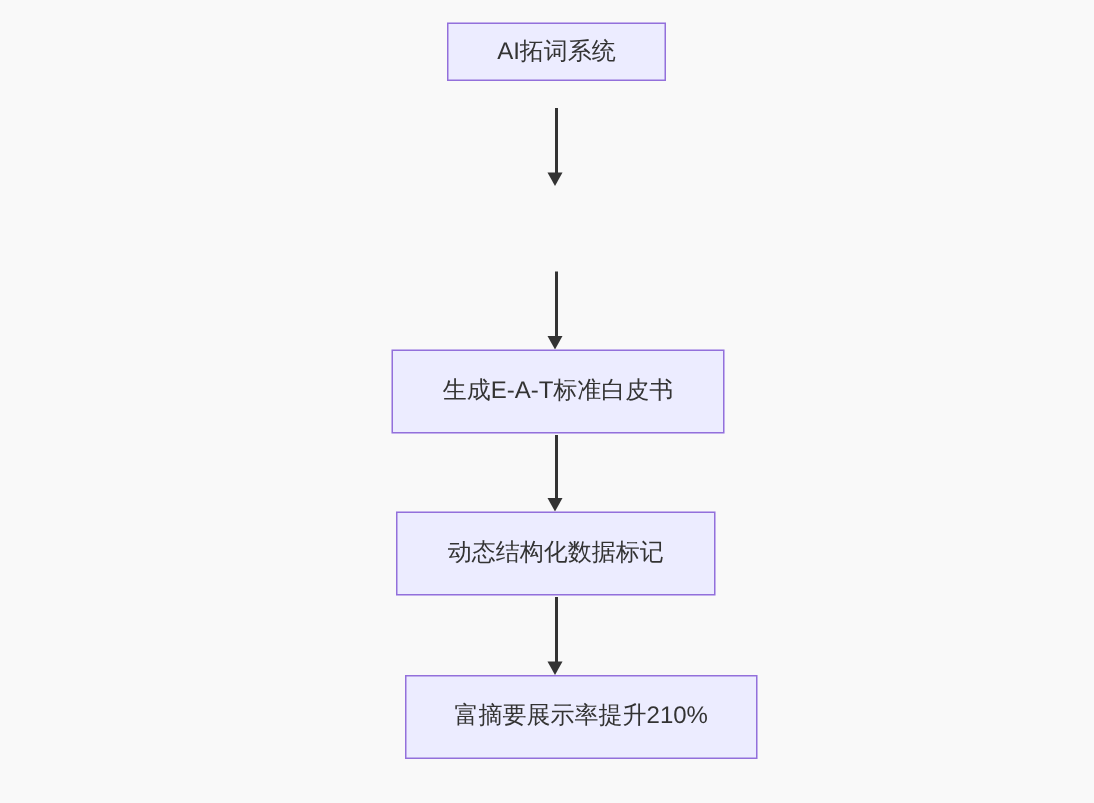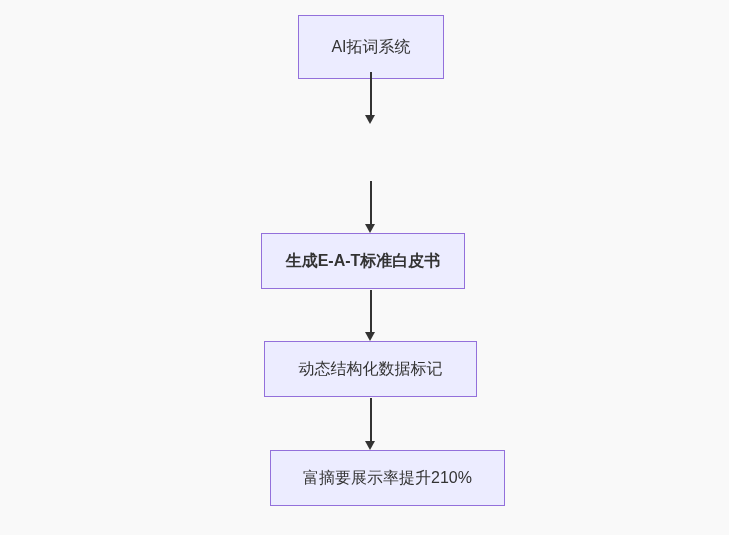--- a/index.html
+++ b/index.html
@@ -18,23 +18,23 @@
     border: 1px solid #9370db;
     color: #333333;
     font-size: 16px;
     line-height: 1.2;
     display: flex;
     align-items: center;
     justify-content: center;
     text-align: center;
     white-space: nowrap;
   }
-  .n0 { left: 298px; top: 15px;  width: 146px; height: 64px; }
+  .n0 { left: 298px; top: 15px;  width: 146px; height: 39px; }
   .n1 { left: 276px; top: 124px; width: 189px; height: 56px; }
-  .n2 { left: 261px; top: 233px; width: 204px; height: 56px; font-weight: bold; }
+  .n2 { left: 261px; top: 233px; width: 222px; height: 56px; }
   .n3 { left: 264px; top: 341px; width: 213px; height: 56px; }
   .n4 { left: 242px; top: 450px; width: 235px; height: 56px; margin-left: 28px; }
 
   .edge { position: absolute; left: 365px; width: 11px; }
   .e0 { top: 72px;  height: 52px; }
   .e1 { top: 181px; height: 52px; }
   .e2 { top: 290px; height: 51px; }
   .e3 { top: 398px; height: 52px; }
   .edge .line {
     position: absolute;

